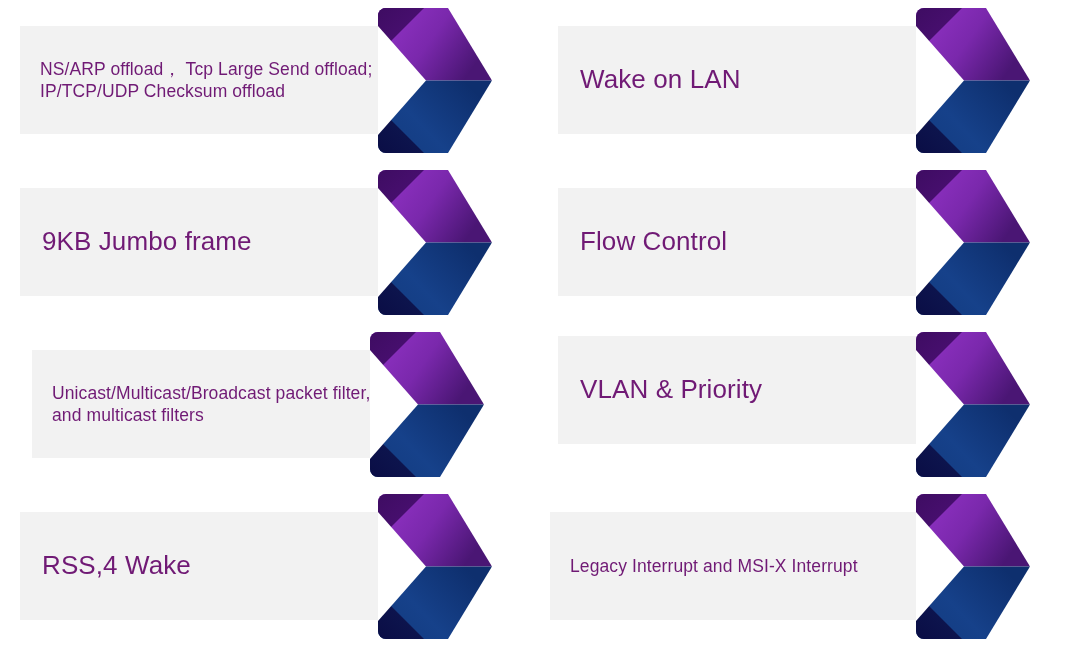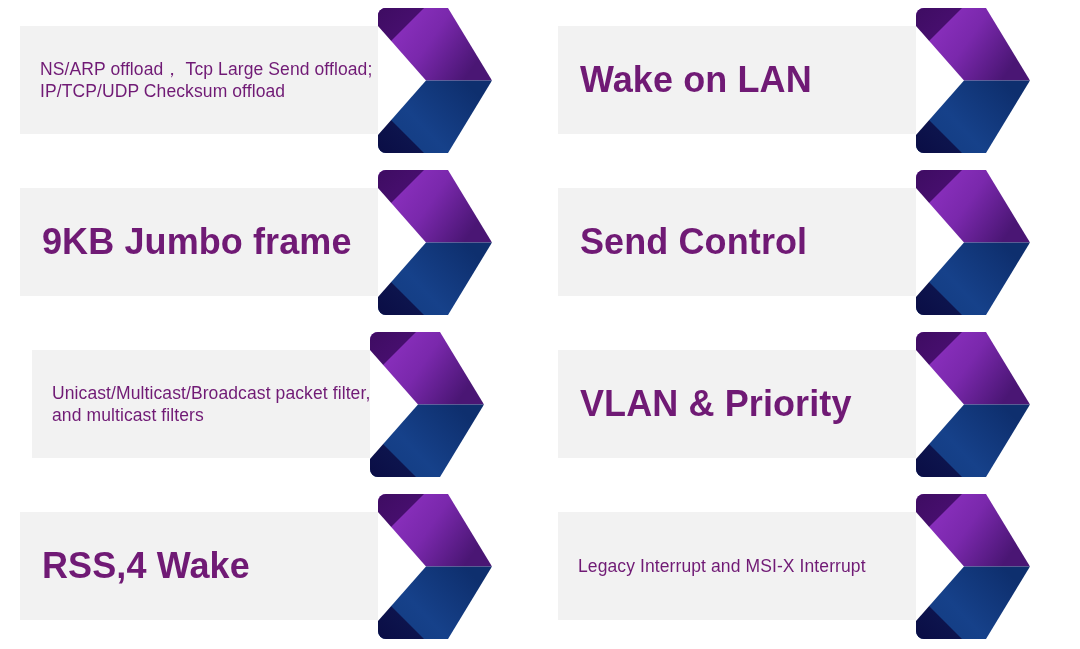--- a/index.html
+++ b/index.html
@@ -39,22 +39,22 @@
 
   .plate-text {
     display: block;
     color: #701a75;
     line-height: 1.22;
     letter-spacing: 0.1px;
     white-space: pre-line;
   }
 
   .plate.single .plate-text {
-    font-size: 36px;
-    font-weight: 700;
+    font-size: 26px;
+    font-weight: 400;
   }
 
   .plate.multi .plate-text {
     font-size: 17.5px;
     font-weight: 400;
     line-height: 1.28;
   }
 
   
   .chevron {
@@ -143,21 +143,21 @@
           <path d="M0,0 L46,0 L0,46 Z" fill="url(#pbev1)"></path>
           <path d="M0,145 L46,145 L0,99 Z" fill="url(#bbev1)"></path>
           <path d="M0,18 L48,72.5 L0,127 Z" fill="#ffffff"></path>
         </g>
       </svg>
     </div>
   </div>
 
   <div class="cell" style="left:538px; top:162px;">
     <div class="plate single" style="left:20px; top:26px; width:400px; height:108px; padding-left:22px; padding-right:34px;">
-      <span class="plate-text">Send Control</span>
+      <span class="plate-text">Flow Control</span>
     </div>
     <div class="chevron" style="left:378px; top:8px;">
       <svg width="114" height="145" viewBox="0 0 114 145" xmlns="http://www.w3.org/2000/svg">
         <g clip-path="url(#cl1)">
           <path d="M0,0 H70 L114,72.5 H0 Z" fill="url(#pg1)"></path>
           <path d="M0,72.5 H114 L70,145 H0 Z" fill="url(#bg1)"></path>
           <path d="M0,0 L46,0 L0,46 Z" fill="url(#pbev1)"></path>
           <path d="M0,145 L46,145 L0,99 Z" fill="url(#bbev1)"></path>
           <path d="M0,18 L48,72.5 L0,127 Z" fill="#ffffff"></path>
         </g>
@@ -176,21 +176,21 @@
           <path d="M0,72.5 H114 L70,145 H0 Z" fill="url(#bg1)"></path>
           <path d="M0,0 L46,0 L0,46 Z" fill="url(#pbev1)"></path>
           <path d="M0,145 L46,145 L0,99 Z" fill="url(#bbev1)"></path>
           <path d="M0,18 L48,72.5 L0,127 Z" fill="#ffffff"></path>
         </g>
       </svg>
     </div>
   </div>
 
   <div class="cell" style="left:538px; top:324px;">
-    <div class="plate single" style="left:20px; top:26px; width:400px; height:108px; padding-left:22px; padding-right:34px;">
+    <div class="plate single" style="left:20px; top:12px; width:400px; height:108px; padding-left:22px; padding-right:34px;">
       <span class="plate-text">VLAN &amp; Priority</span>
     </div>
     <div class="chevron" style="left:378px; top:8px;">
       <svg width="114" height="145" viewBox="0 0 114 145" xmlns="http://www.w3.org/2000/svg">
         <g clip-path="url(#cl1)">
           <path d="M0,0 H70 L114,72.5 H0 Z" fill="url(#pg1)"></path>
           <path d="M0,72.5 H114 L70,145 H0 Z" fill="url(#bg1)"></path>
           <path d="M0,0 L46,0 L0,46 Z" fill="url(#pbev1)"></path>
           <path d="M0,145 L46,145 L0,99 Z" fill="url(#bbev1)"></path>
           <path d="M0,18 L48,72.5 L0,127 Z" fill="#ffffff"></path>
@@ -210,21 +210,21 @@
           <path d="M0,72.5 H114 L70,145 H0 Z" fill="url(#bg1)"></path>
           <path d="M0,0 L46,0 L0,46 Z" fill="url(#pbev1)"></path>
           <path d="M0,145 L46,145 L0,99 Z" fill="url(#bbev1)"></path>
           <path d="M0,18 L48,72.5 L0,127 Z" fill="#ffffff"></path>
         </g>
       </svg>
     </div>
   </div>
 
   <div class="cell" style="left:538px; top:486px;">
-    <div class="plate multi" style="left:20px; top:26px; width:400px; height:108px; padding-left:20px; padding-right:34px;">
+    <div class="plate multi" style="left:12px; top:26px; width:400px; height:108px; padding-left:20px; padding-right:34px;">
       <span class="plate-text">Legacy Interrupt and MSI-X Interrupt</span>
     </div>
     <div class="chevron" style="left:378px; top:8px;">
       <svg width="114" height="145" viewBox="0 0 114 145" xmlns="http://www.w3.org/2000/svg">
         <g clip-path="url(#cl1)">
           <path d="M0,0 H70 L114,72.5 H0 Z" fill="url(#pg1)"></path>
           <path d="M0,72.5 H114 L70,145 H0 Z" fill="url(#bg1)"></path>
           <path d="M0,0 L46,0 L0,46 Z" fill="url(#pbev1)"></path>
           <path d="M0,145 L46,145 L0,99 Z" fill="url(#bbev1)"></path>
           <path d="M0,18 L48,72.5 L0,127 Z" fill="#ffffff"></path>

